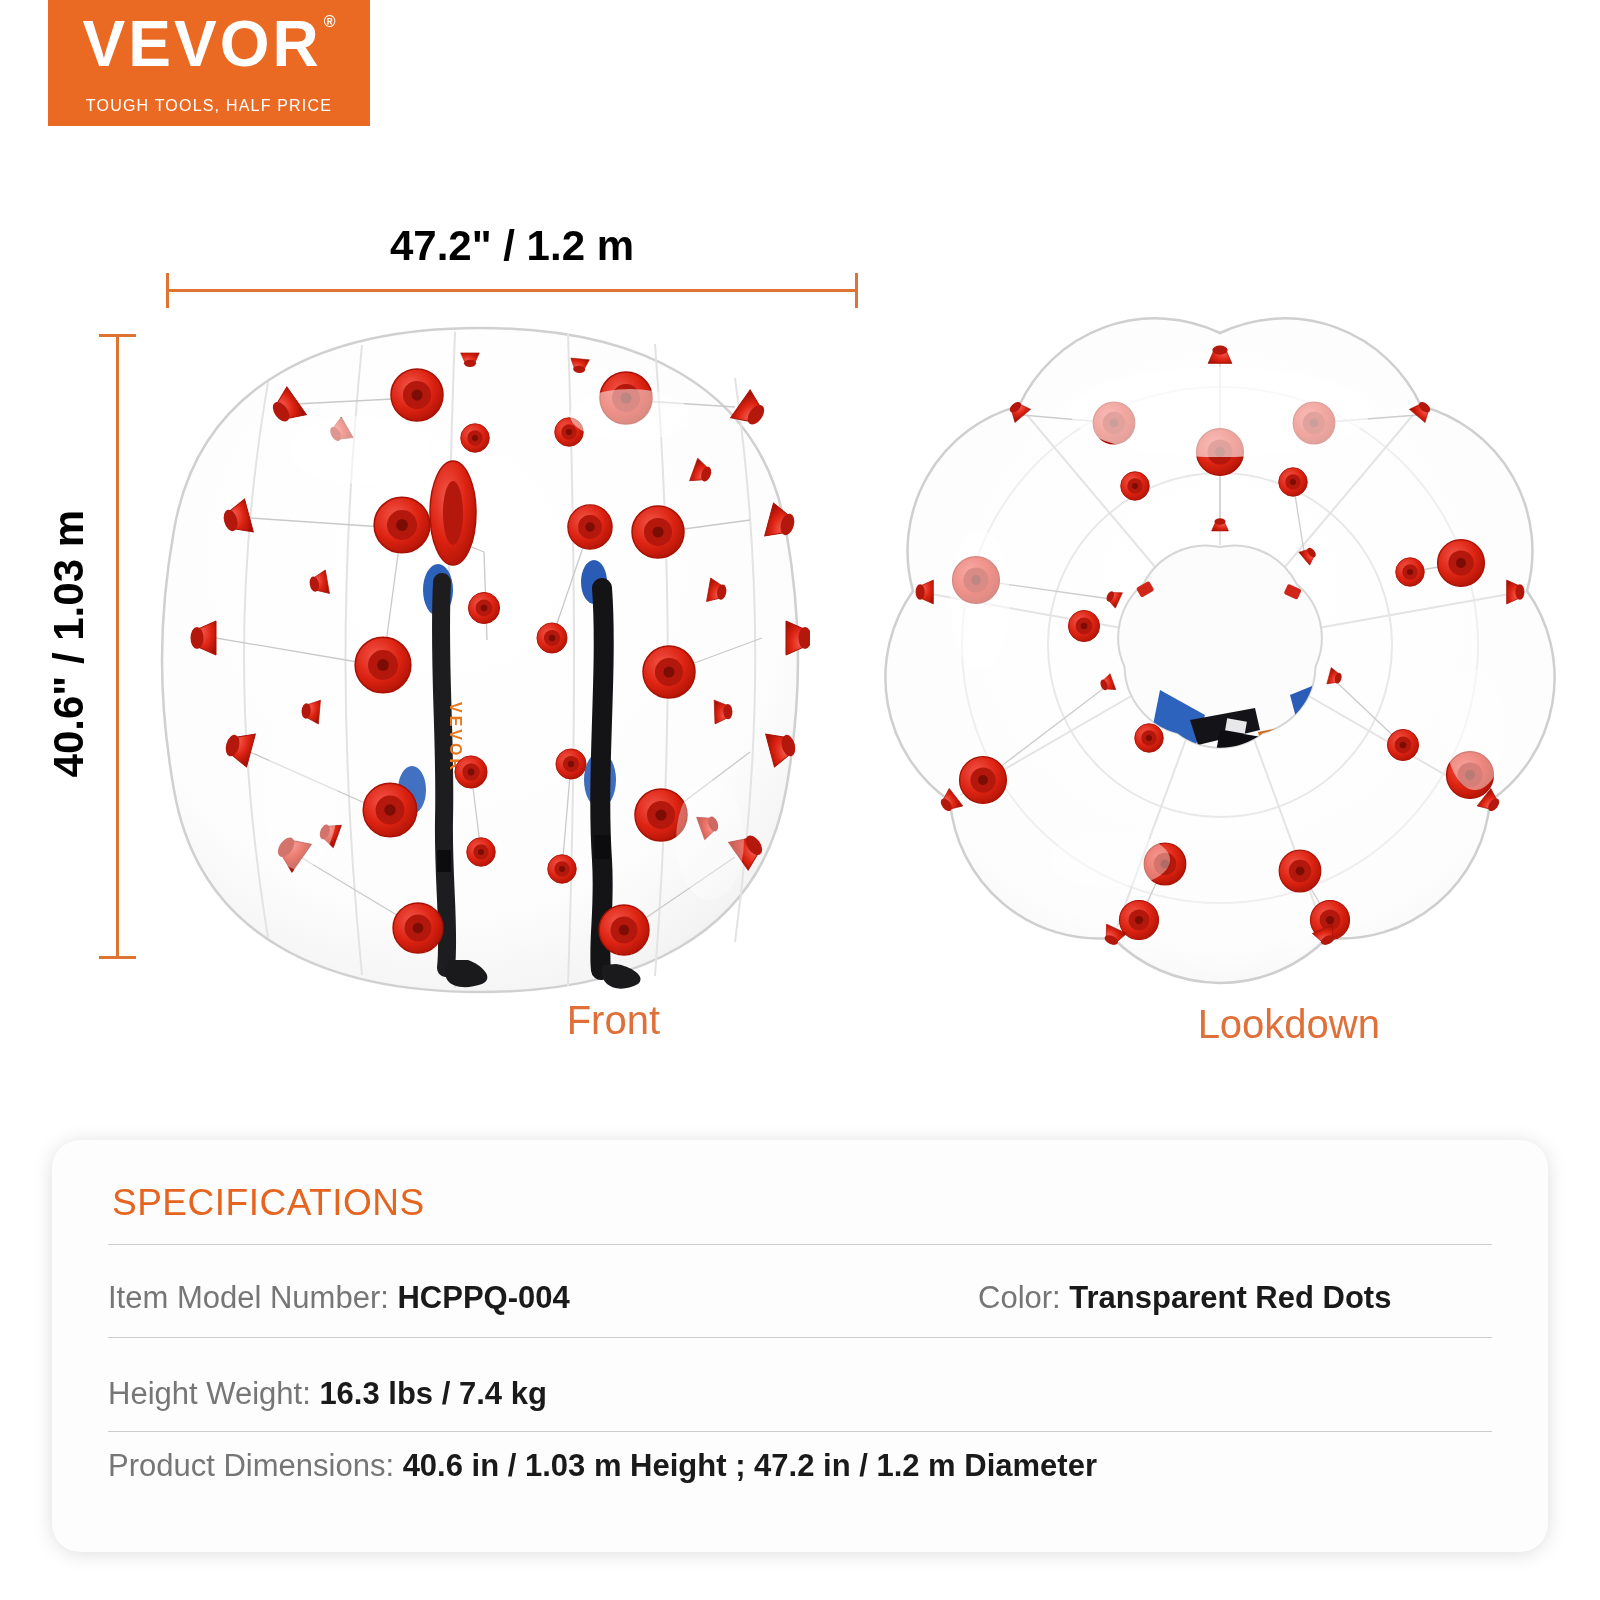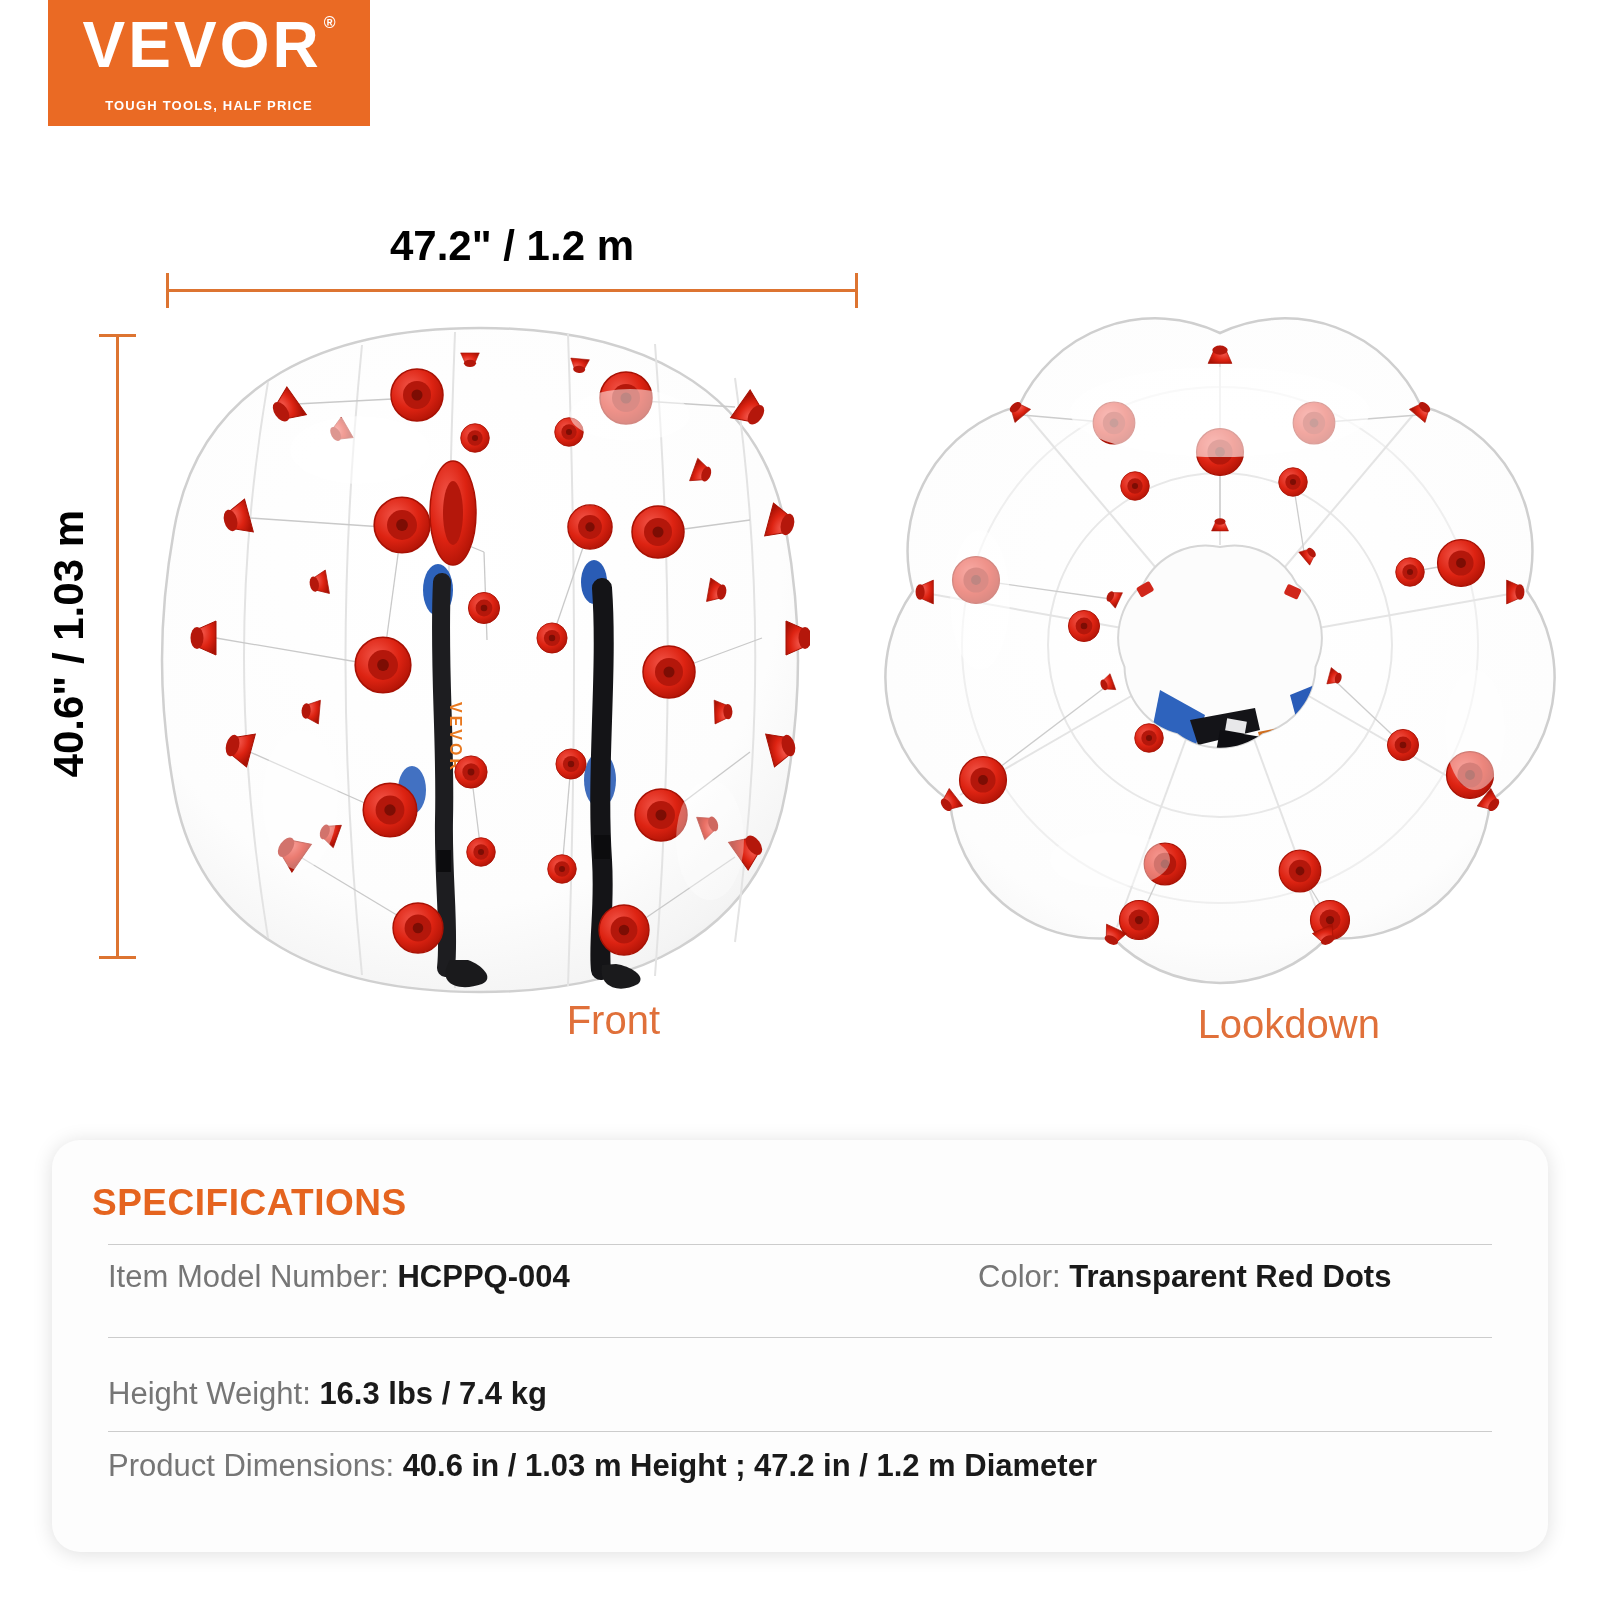--- a/index.html
+++ b/index.html
@@ -16,35 +16,35 @@
   html,body{background:#ffffff;}
   body{font-family:"Liberation Sans", sans-serif;}
   .stage{position:relative;width:1600px;height:1600px;background:#fff;overflow:hidden;}
 
   
   .logo{position:absolute;left:48px;top:0;width:322px;height:126px;background:var(--brand-orange);
         color:#fff;display:flex;flex-direction:column;align-items:center;justify-content:center;}
   .logo .brand-row{display:flex;align-items:flex-start;line-height:1;}
   .logo .brand{font-size:64px;font-weight:700;letter-spacing:3px;}
   .logo .reg{font-size:16px;font-weight:700;margin-top:2px;margin-left:2px;}
-  .logo .tagline{font-size:13px;font-weight:700;letter-spacing:1.2px;margin-top:21px;white-space:nowrap;}
+  .logo .tagline{font-size:16px;font-weight:400;letter-spacing:1.2px;margin-top:21px;white-space:nowrap;}
 
   
   .dim-line{position:absolute;background:var(--dim-orange);}
   .dim-label{position:absolute;color:#000;font-weight:700;font-size:42px;text-align:center;}
   .dim-label-v-wrap{position:absolute;left:40px;top:332px;width:58px;height:624px;
         display:flex;align-items:center;justify-content:center;}
   .dim-label-v{writing-mode:vertical-rl;transform:rotate(180deg);font-weight:700;font-size:42px;color:#000;white-space:nowrap;}
 
   .caption{position:absolute;color:var(--caption-orange);font-size:40px;text-align:right;width:320px;}
 
   
   .card{position:absolute;left:52px;top:1140px;width:1496px;height:412px;background:var(--card-bg);
         border-radius:28px;box-shadow:0 2px 20px rgba(0,0,0,0.13);}
-  .card .title{position:absolute;left:40px;top:42px;font-size:37px;font-weight:700;color:var(--title-orange);letter-spacing:0.5px;text-align:center;}
+  .card .title{position:absolute;left:60px;top:42px;font-size:37px;font-weight:400;color:var(--title-orange);letter-spacing:0.5px;text-align:center;}
   .card .hr{position:absolute;left:56px;right:56px;height:1px;background:var(--divider);}
   .spec-row{position:absolute;left:56px;right:56px;font-size:31px;color:var(--label-gray);white-space:nowrap;}
   .spec-row .val{font-weight:700;color:var(--value-black);}
   .cell2{position:absolute;left:858px;top:0;margin-left:12px;}
   svg{display:block;}
 </style>
 </head>
 <body>
 
 <div class="stage">
@@ -318,21 +318,21 @@
     </g>
   </svg>
 
   <div class="caption" style="left:340px;top:998px;">Front</div>
   <div class="caption" style="left:1060px;top:1002px;">Lookdown</div>
 
   <div class="card">
     <div class="title">SPECIFICATIONS</div>
     <div class="hr" style="top:104px;"></div>
 
-    <div class="spec-row" style="top:119px;">
+    <div class="spec-row" style="top:140px;">
       <span>Item Model Number: </span><span class="val">HCPPQ-004</span>
       <span class="cell2">
         <span>Color: </span><span class="val">Transparent Red Dots</span>
       </span>
     </div>
     <div class="hr" style="top:197px;"></div>
 
     <div class="spec-row" style="top:236px;">
       <span>Height Weight: </span><span class="val">16.3 lbs / 7.4 kg</span>
     </div>

